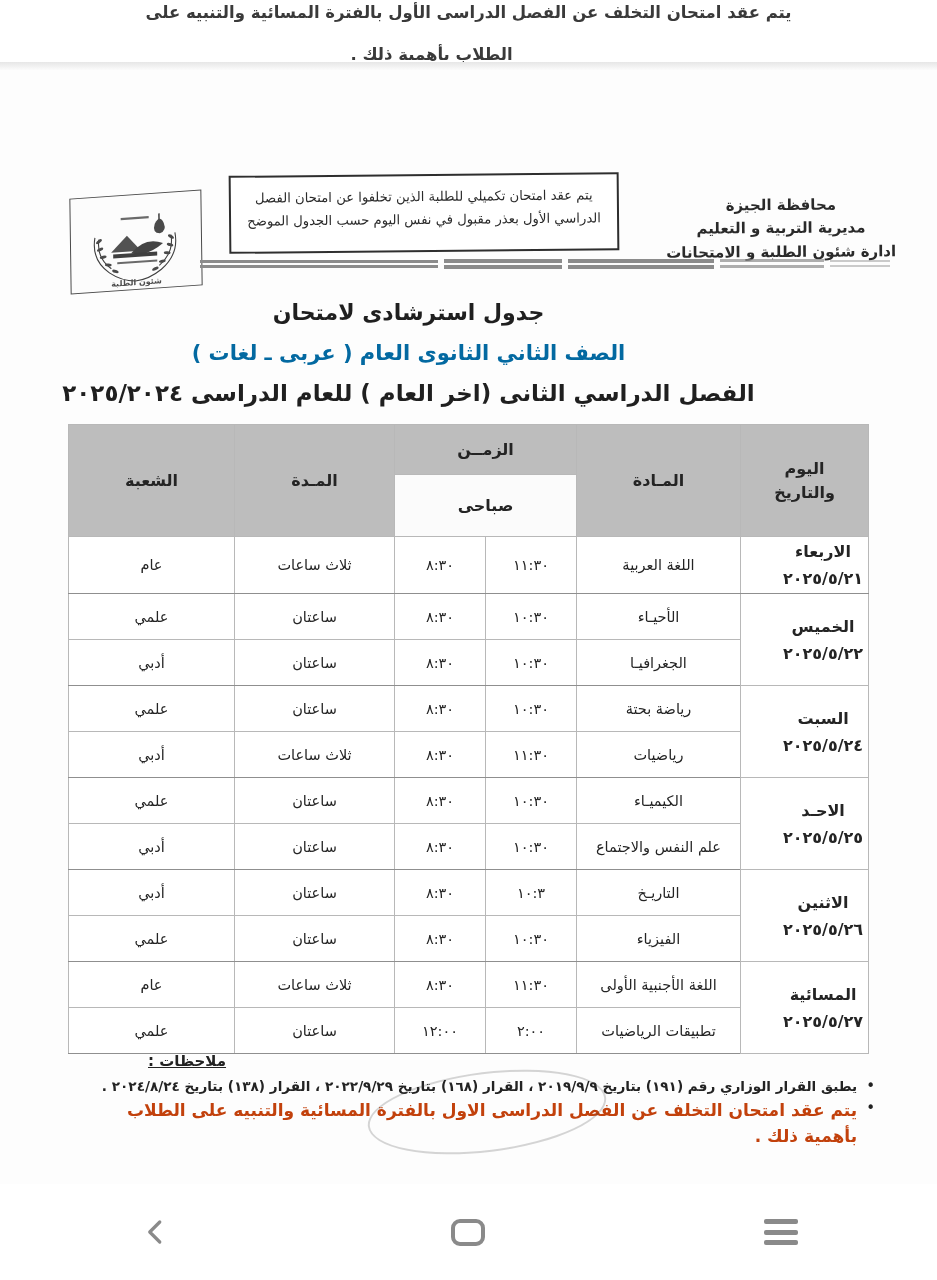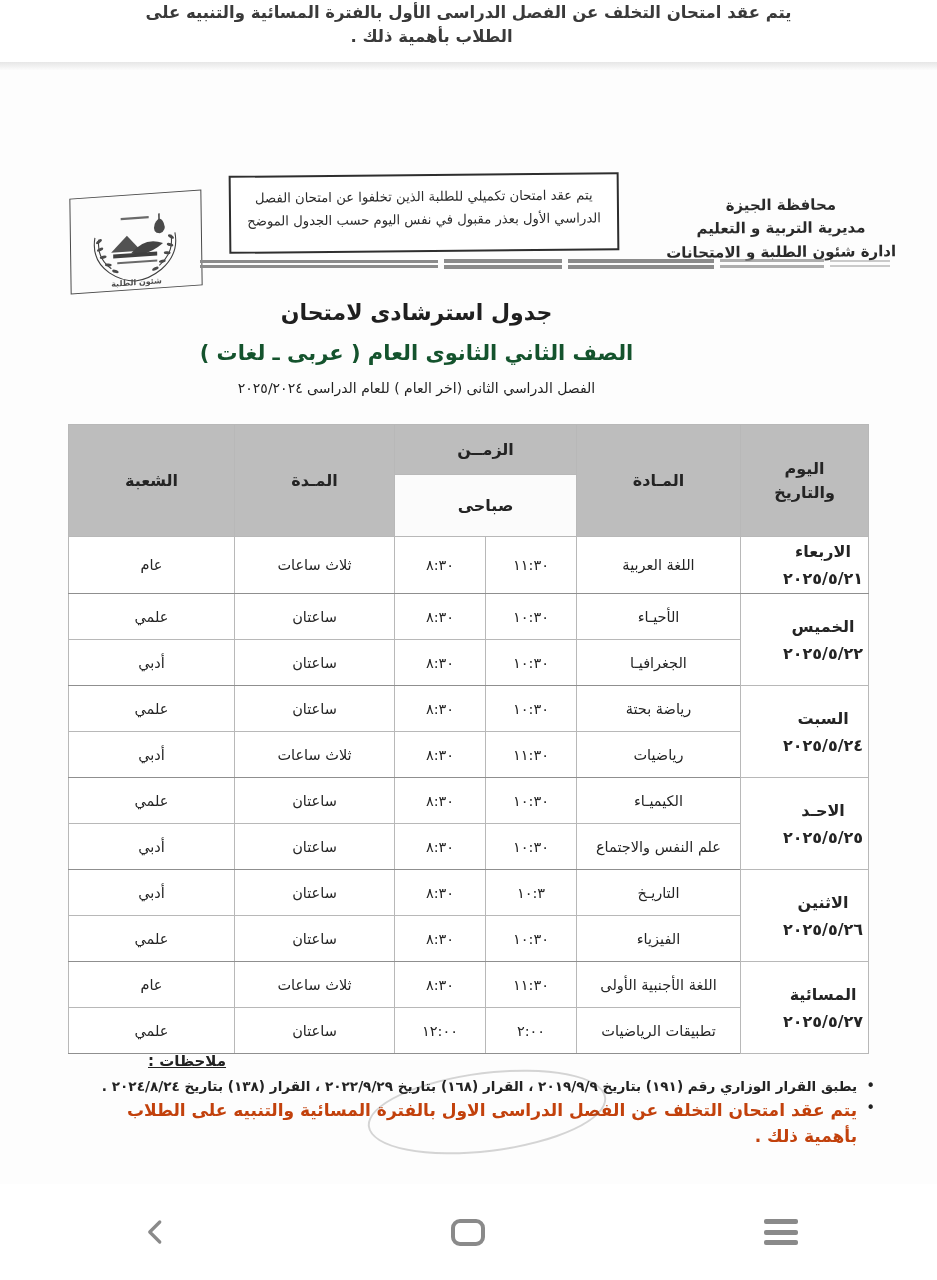--- a/index.html
+++ b/index.html
@@ -28,21 +28,21 @@
   }
   .top-strip .tline {
     text-align: center;
     font-weight: bold;
     color: #3a3a3a;
     letter-spacing: -0.2px;
     line-height: 1.35;
     filter: blur(0.25px);
   }
   .top-strip .tl1 { font-size: 16.5px; margin-top: 2px; padding: 0 34px; }
-  .top-strip .tl2 { font-size: 16.5px; margin-top: 2px; padding-right: 74px; }
+  .top-strip .tl2 { font-size: 16.5px; margin-top: 20px; padding-right: 74px; }
   .strip-shadow {
     position: absolute; left: 0; top: 62px;
     width: 937px; height: 8px;
     background: linear-gradient(to bottom, #e6e6e6, #fbfbfb);
   }
 
   
   .letterhead {
     position: absolute; top: 172px; left: 0;
     width: 937px; height: 120px;
@@ -90,33 +90,33 @@
     font-size: 15px; font-weight: bold; color: #2a2a2a;
     line-height: 1.55; letter-spacing: -0.3px;
   }
 
   
   .rule-band { position: absolute; left: 0; top: 84px; width: 937px; height: 18px; }
   .rule-seg { position: absolute; background: #8c8c8c; }
 
   
   .titles {
-    position: absolute; top: 300px; left: 16px;
+    position: absolute; top: 300px; left: 8px;
     width: 801px; text-align: center;
   }
   .t-main {
     font-size: 22px; font-weight: bold; color: #1f1f1f;
     margin-bottom: 16px; letter-spacing: -0.3px;
   }
   .t-grade {
-    font-size: 21px; font-weight: bold; color: #14532d;
+    font-size: 21px; font-weight: bold; color: #0369a1;
     margin-bottom: 15px; letter-spacing: -0.3px;
   }
   .t-term {
-    font-size: 14px; font-weight: normal; color: #1f1f1f;
+    font-size: 23px; font-weight: bold; color: #1f1f1f;
     letter-spacing: -0.3px;
   }
 
   
   .tbl-wrap {
     position: absolute; top: 424px; right: 68px;
     width: 800px;
   }
   table.sched {
     width: 800px;

